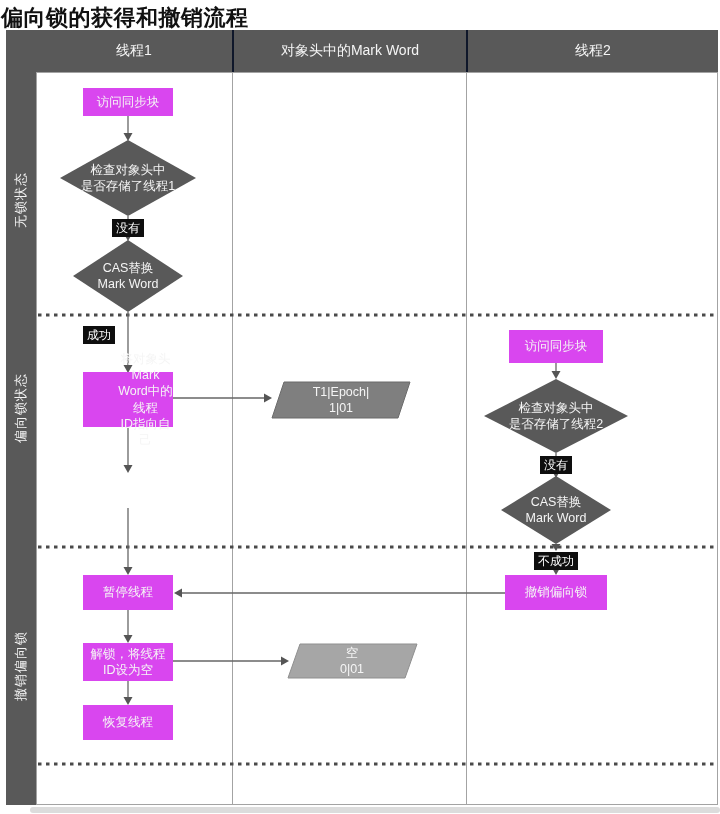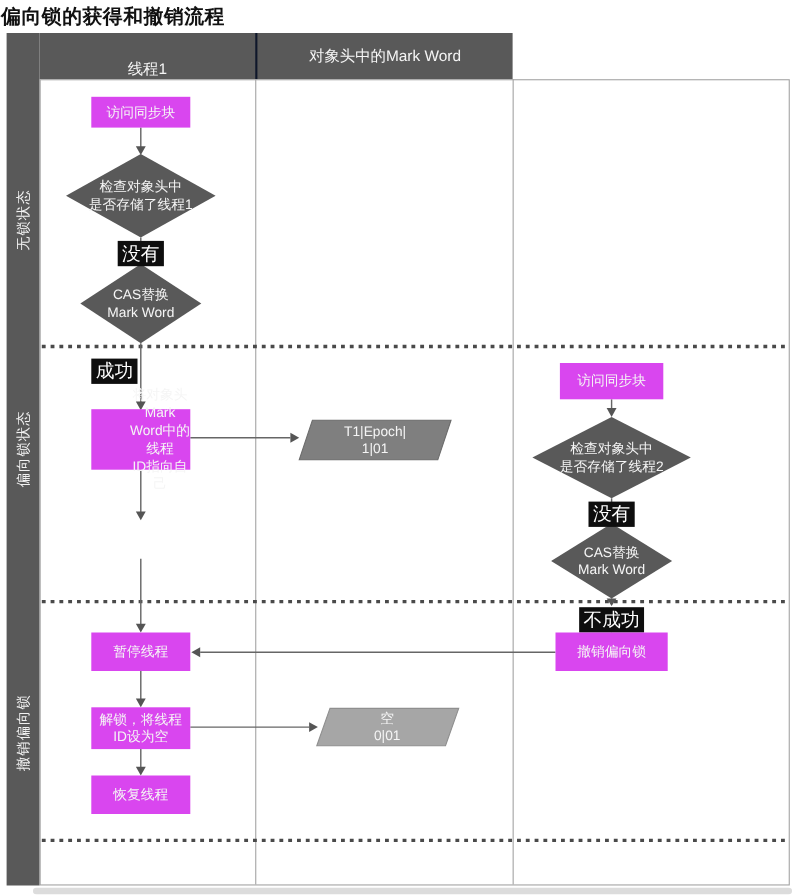--- a/index.html
+++ b/index.html
@@ -1,54 +1,57 @@
 <!DOCTYPE html>
 <html><head>
 <meta charset="utf-8">
 <style>
   * { margin:0; padding:0; box-sizing:border-box; }
   html,body { background:#ffffff; }
   body { font-family:"Liberation Sans","DejaVu Sans",sans-serif; }
   #app { position:relative; width:720px; height:814px; background:#ffffff; overflow:hidden; }
 
-  .title { position:absolute; left:1px; top:3px; font-size:18px; font-weight:bold; color:#111111; letter-spacing:.5px; }
+  .title { position:absolute; left:1px; top:3px; font-size:22px; font-weight:bold; color:#111111; letter-spacing:.5px; }
 
   .sidebar { position:absolute; left:6px; top:30px; width:30px; height:775px; background:#595959; }
   .vlabel { position:absolute; color:#f2f2f2; font-size:13px; white-space:nowrap;
             transform:translate(-50%,-50%) rotate(-90deg); letter-spacing:1px; }
 
   .hcell { position:absolute; top:30px; height:42px; background:#595959; color:#f5f5f5;
            display:flex; align-items:center; justify-content:center; font-size:14px;
            border-left:2px solid #0f172a; }
   .hcell.first { border-left:none; }
 
   svg { position:absolute; left:0; top:0; }
 
   .node { position:absolute; background:#d946ef; color:#f5f5f5; display:flex; flex-direction:column;
           align-items:center; justify-content:center; text-align:center; font-size:12.5px; line-height:1.3; }
   .overlay { position:absolute; color:#f5f5f5; display:flex; flex-direction:column; align-items:center;
              justify-content:center; text-align:center; font-size:12.5px; line-height:1.3; pointer-events:none; }
-  .chip { position:absolute; background:#0e0e0e; color:#ffffff; font-size:17px; line-height:1;
+  .chip { position:absolute; background:#0e0e0e; color:#ffffff; font-size:12px; line-height:1;
           padding:3px 4px; white-space:nowrap; }
   .chip.centered { transform:translateX(-50%); }
 
   .bottom-strip { position:absolute; left:30px; top:807px; width:690px; height:6px; background:#dcdcdc; border-radius:3px; }
 </style>
 </head>
 <body>
 
 <div id="app">
 
   <div class="title">偏向锁的获得和撤销流程</div>
 
-  <div class="hcell first" style="left:36px; width:196px;align-items:flex-end;">
+  <div class="hcell first" style="left:36px; width:196px;">
     <span>线程1</span>
   </div>
   <div class="hcell" style="left:232px; width:234px;">
     <span>对象头中的Mark Word</span>
+  </div>
+  <div class="hcell" style="left:466px; width:252px;">
+    <span>线程2</span>
   </div>
 
   <div class="sidebar"></div>
   <div class="vlabel" style="left:21px; top:200px;">无锁状态</div>
   <div class="vlabel" style="left:21px; top:408px;">偏向锁状态</div>
   <div class="vlabel" style="left:21px; top:666px;">撤销偏向锁</div>
 
   <svg width="720" height="814" viewBox="0 0 720 814">
 
     <rect x="36.5" y="72.5" width="681" height="732" fill="none" stroke="#a3a3a3" stroke-width="1"></rect>

